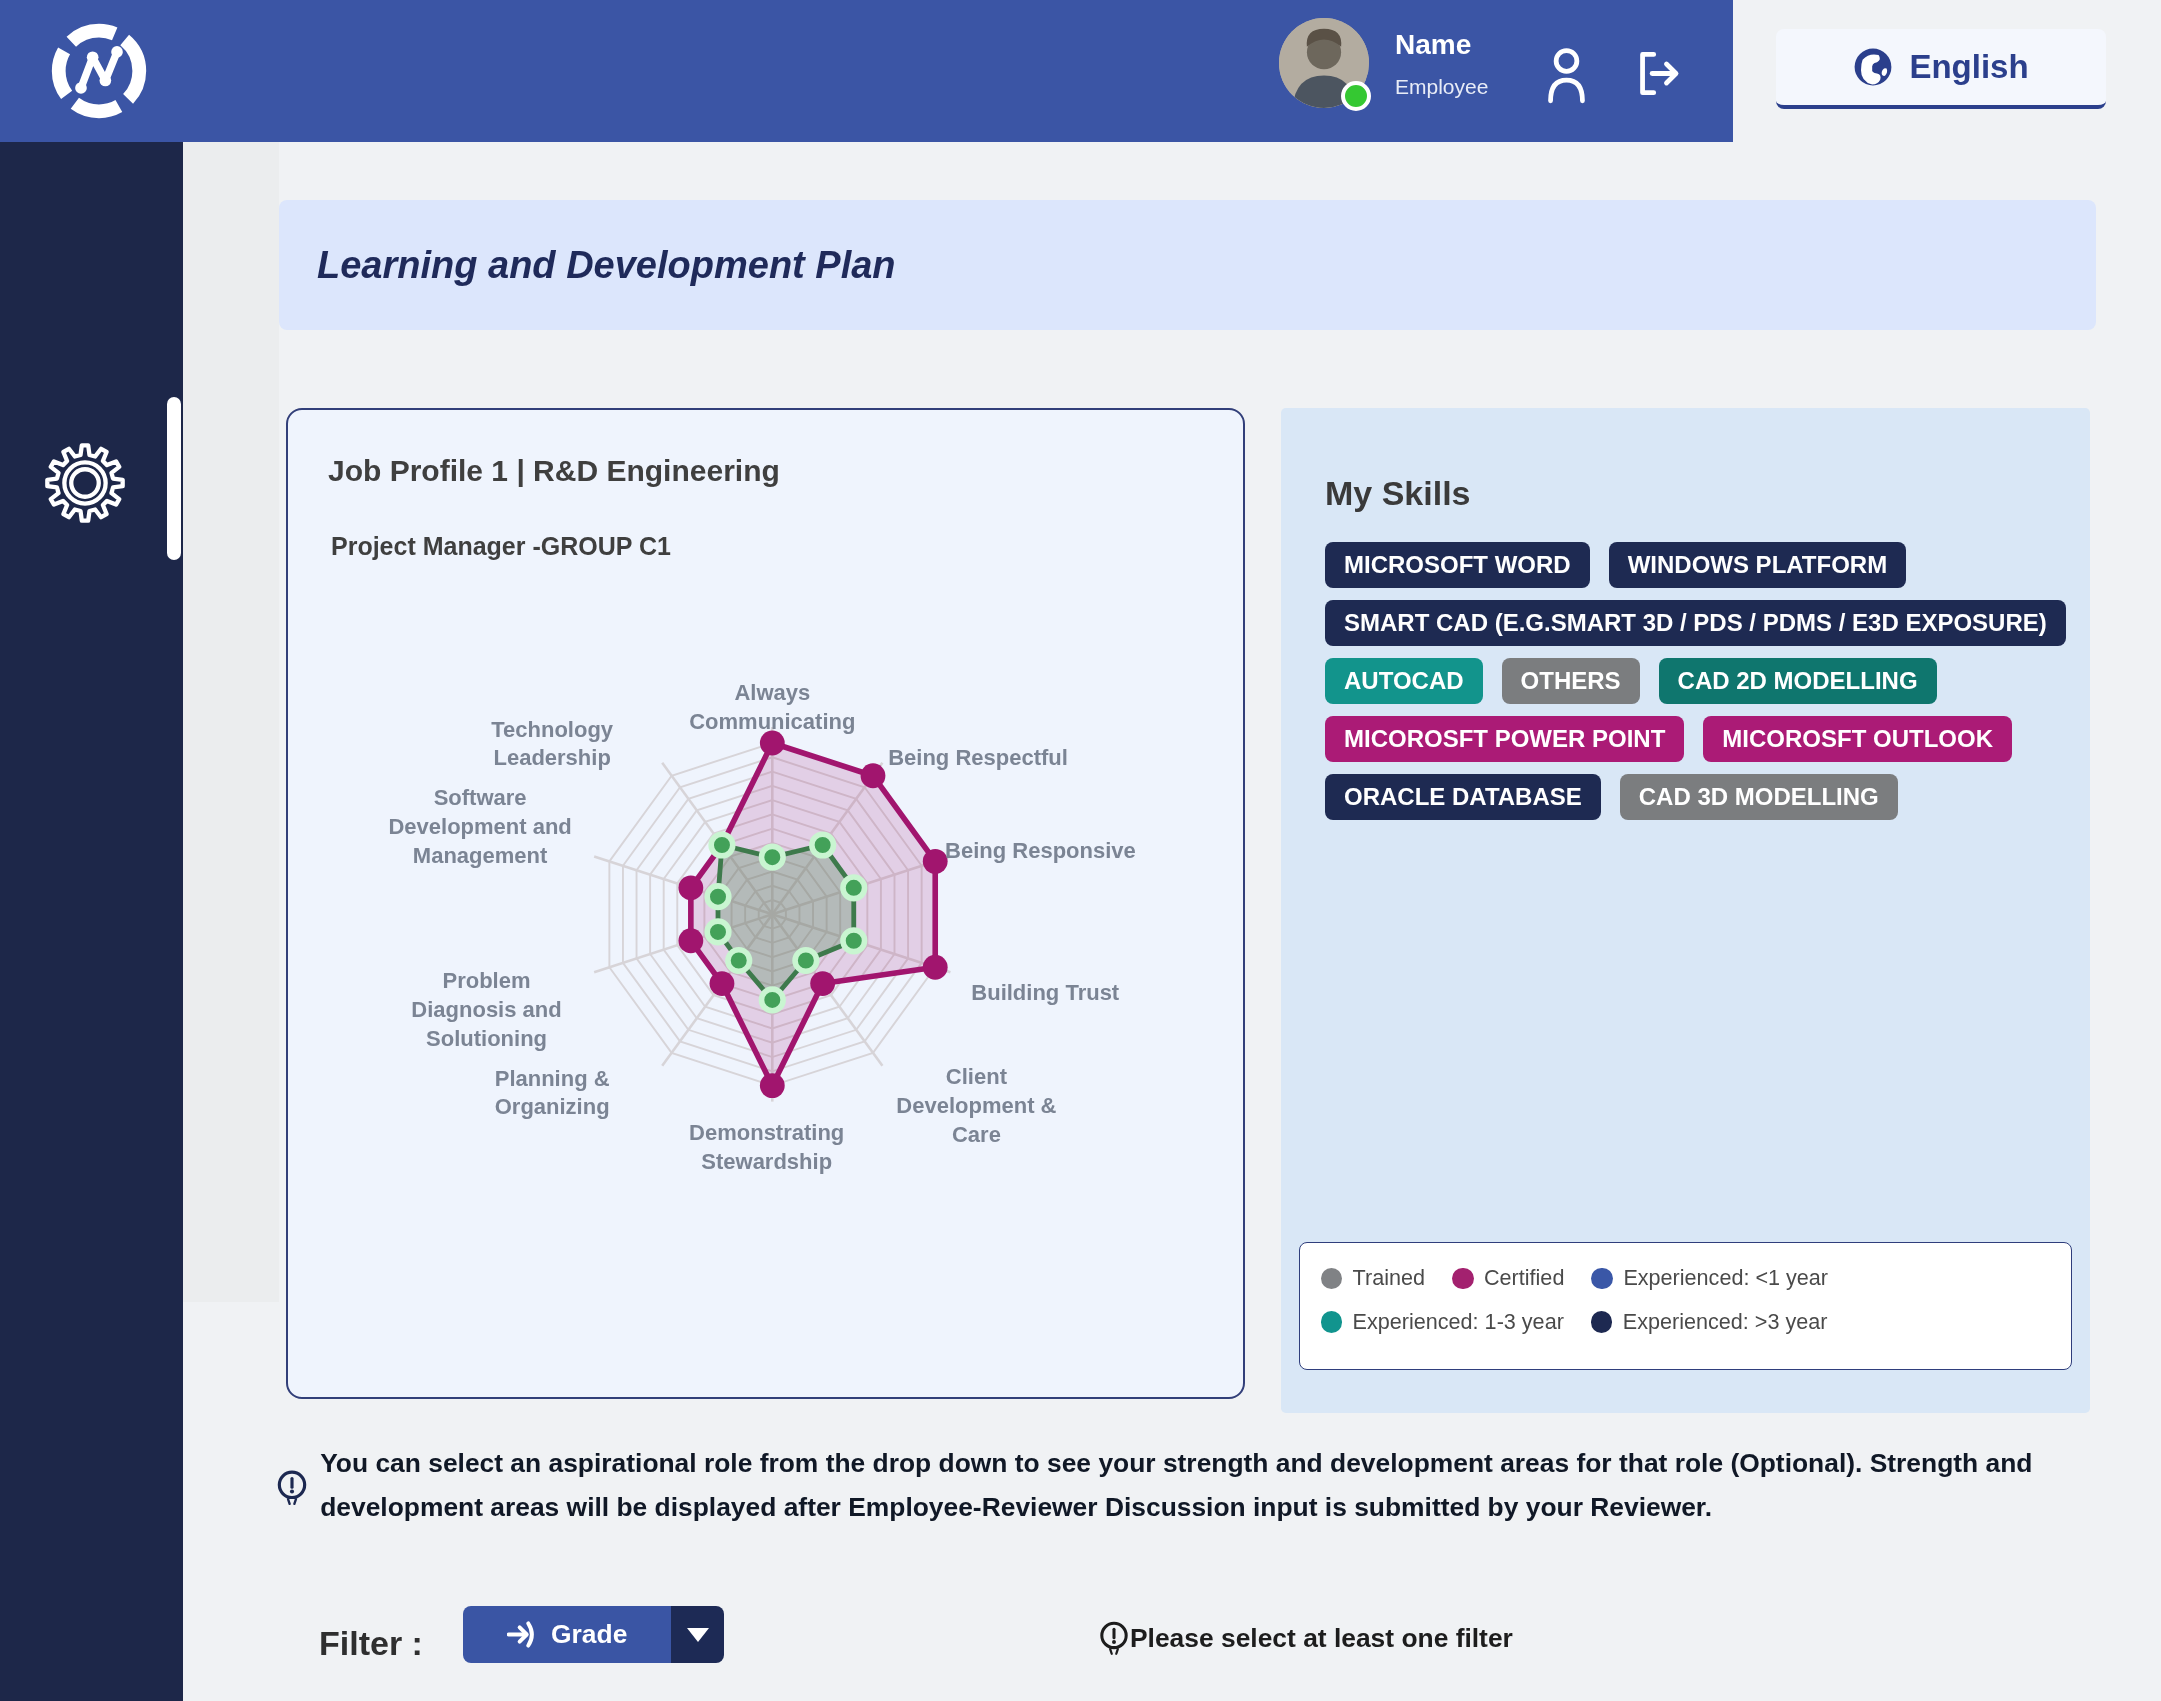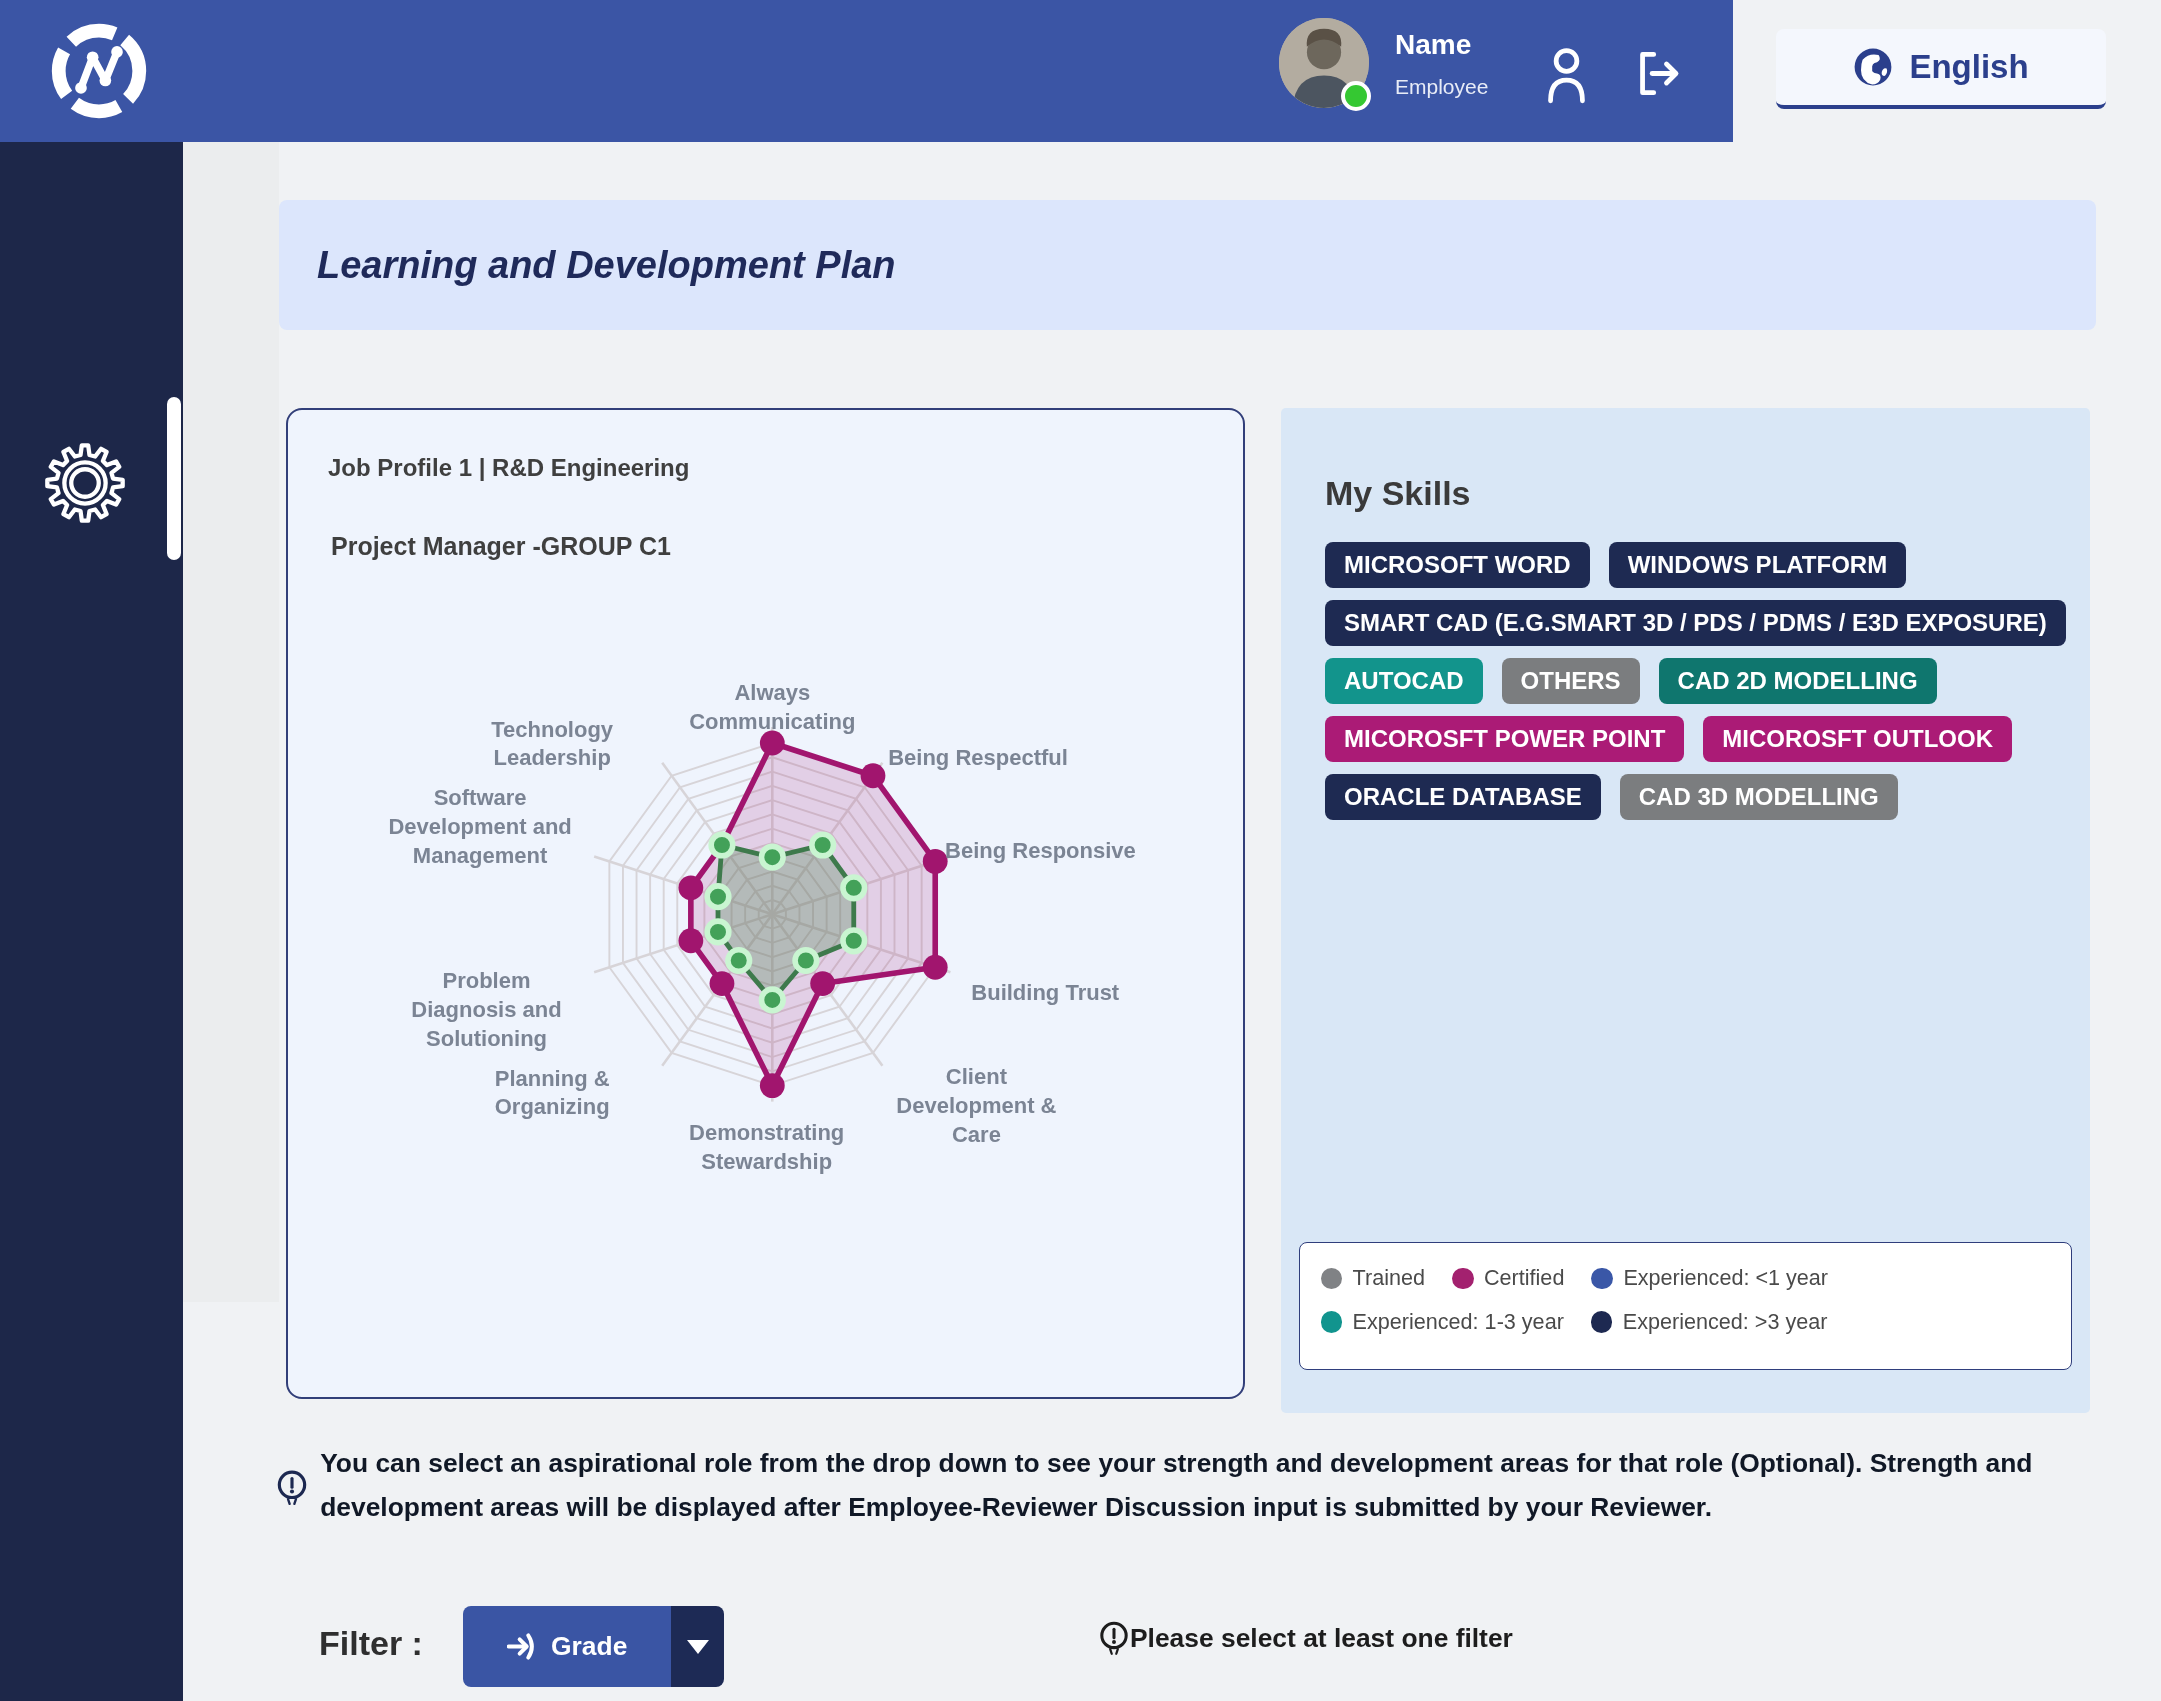--- a/index.html
+++ b/index.html
@@ -28,21 +28,21 @@
   .col-band{position:absolute;left:183px;top:142px;width:96px;height:1160px;background:#ebedee;}
 
   
   .banner{position:absolute;left:279px;top:200px;width:1817px;height:130px;background:#dce6fc;border-radius:8px;}
   .page-title{position:absolute;left:38px;top:50%;transform:translateY(-50%);color:#1f2a5a;
       font-size:38px;font-weight:bold;font-style:italic;}
 
   
   .chart-card{position:absolute;left:286px;top:408px;width:959px;height:991px;background:#eff4fd;
       border:2.4px solid #323f79;border-radius:16px;}
-  .card-title{position:absolute;left:40px;top:44px;color:#3f3f3f;font-size:24px;font-weight:bold;}
+  .card-title{position:absolute;left:40px;top:44px;color:#3f3f3f;font-size:30px;font-weight:bold;}
   .card-subtitle{position:absolute;left:43px;top:122px;color:#3f3f3f;font-size:25px;font-weight:bold;}
   .radar-svg{position:absolute;left:0;top:0;width:959px;height:991px;}
 
   
   .skills-panel{position:absolute;left:1281px;top:408px;width:809px;height:1005px;background:#d9e7f6;border-radius:4.8px;}
   .skills-title{position:absolute;left:44px;top:66px;color:#3a3a3a;font-size:34px;font-weight:bold;}
   .skills-rows{position:absolute;left:44px;top:134px;width:733px;}
   .skill-row{display:flex;flex-wrap:wrap;margin-bottom:12px;}
   .badge{display:inline-flex;align-items:center;height:46px;padding:0 19px;margin-right:19px;
       border-radius:8px;color:#ffffff;font-size:24px;font-weight:bold;white-space:nowrap;}
@@ -60,21 +60,21 @@
   .legend-dot{width:21.6px;height:21.6px;border-radius:50%;margin-right:10.4px;flex:0 0 auto;}
   .legend-label{color:#4a4a4a;font-size:21.6px;white-space:nowrap;}
 
   
   .note{position:absolute;left:275px;top:1441px;width:1841px;display:flex;align-items:center;}
   .note-ico{flex:0 0 auto;margin-top:6.4px;margin-right:11.2px;}
   .note-text{color:#101826;font-size:26.4px;font-weight:bold;line-height:44px;max-width:1769px;}
 
   
   .filter-label{position:absolute;left:319px;top:1624px;color:#2f2f2f;font-size:34px;font-weight:bold;}
-  .dd-btn{position:absolute;top:1606px;height:81px;display:flex;border-radius:8px;overflow:hidden;
+  .dd-btn{position:absolute;top:1606px;height:57px;display:flex;border-radius:8px;overflow:hidden;
       cursor:pointer;border:none;padding:0;background:none;}
   .dd-main{flex:1 1 auto;background:#3a55a4;display:flex;align-items:center;justify-content:center;gap:14.4px;}
   .dd-main span{color:#ffffff;font-size:26.4px;font-weight:bold;}
   .dd-caret{flex:0 0 53px;background:#1d2a55;display:flex;align-items:center;justify-content:center;}
   .caret-tri{width:0;height:0;border-left:11.2px solid transparent;border-right:11.2px solid transparent;
       border-top:14.4px solid #ffffff;}
   .grade-btn{left:463px;width:261px;}
   .job-btn{left:754px;width:327px;}
   .filter-hint{position:absolute;left:1098px;top:1620px;display:flex;align-items:center;}
   .filter-hint .hint-text{color:#1d1d1d;font-size:26.4px;font-weight:bold;margin-left:0;}

